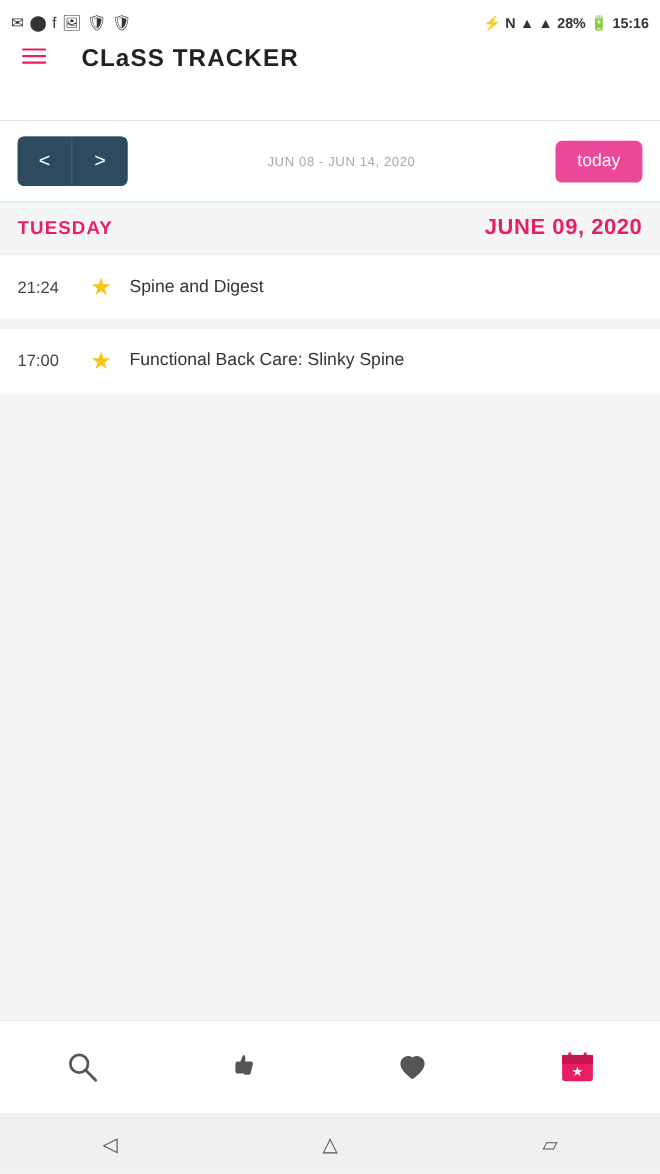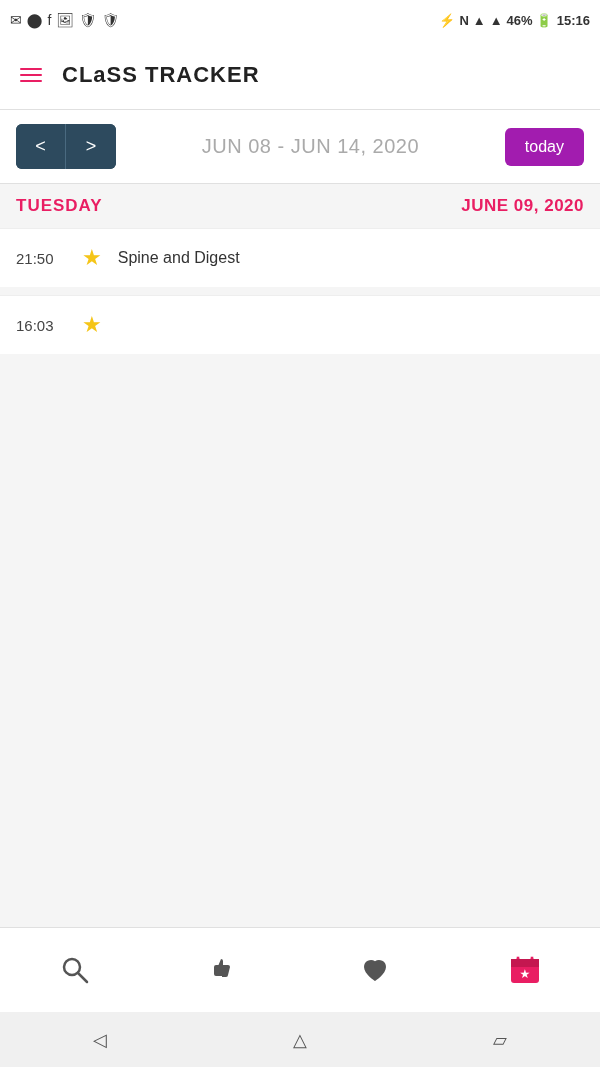--- a/index.html
+++ b/index.html
@@ -22,24 +22,24 @@
     .status-bar-left { display: flex; align-items: center; gap: 5px; }
     .status-bar-right { display: flex; align-items: center; gap: 4px; font-size: 13px; font-weight: bold; }
     .status-icon { font-size: 14px; }
 
     
     .header {
       width: 100%;
       height: 70px;
       background: #fff;
       display: flex;
-      align-items: center;
+      align-items: flex-start;
       padding: 0 16px;
       border-bottom: 1px solid #e0e0e0;
-      gap: 16px;
+      gap: 28px;
     }
     .hamburger-btn {
       display: flex;
       flex-direction: column;
       gap: 4px;
       cursor: pointer;
       padding: 4px;
     }
     .hamburger-line { width: 22px; height: 2px; background: #e91e63; border-radius: 2px; }
     .header-title {
@@ -79,26 +79,26 @@
       width: 50px;
       height: 45px;
       cursor: pointer;
       display: flex;
       align-items: center;
       justify-content: center;
     }
     .arrow-btn:first-child { border-right: 1px solid #4a6a80; }
     .week-label {
       color: #aaa;
-      font-size: 20px;
+      font-size: 12px;
       font-weight: 500;
       letter-spacing: 0.5px;
     }
     .today-btn {
-      background: #a21caf;
+      background: #ec4899;
       color: #fff;
       border: none;
       border-radius: 6px;
       padding: 10px 20px;
       font-size: 16px;
       cursor: pointer;
     }
 
     
     .day-section { background: #7dd3fc; margin-bottom: 8px; }
@@ -109,21 +109,21 @@
       padding: 12px 16px;
       background: #f5f5f5;
     }
     .day-name {
       font-size: 17px;
       font-weight: 900;
       color: #e91e63;
       letter-spacing: 1px;
     }
     .day-date {
-      font-size: 17px;
+      font-size: 20px;
       font-weight: 900;
       color: #e91e63;
       letter-spacing: 0.5px;
     }
     .class-row {
       display: flex;
       align-items: center;
       padding: 16px 16px;
       border-top: 1px solid #eee;
       background: #fff;
@@ -190,21 +190,21 @@
     <span class="status-icon">f</span>
     <span class="status-icon">🖼</span>
     <span class="status-icon">🛡</span>
     <span class="status-icon">🛡</span>
   </div>
   <div class="status-bar-right">
     <span>⚡</span>
     <span>N</span>
     <span>▲</span>
     <span>▲</span>
-    <span>46%</span>
+    <span>28%</span>
     <span>🔋</span>
     <span>15:16</span>
   </div>
 </div>
 
 <div class="header">
   <div class="hamburger-btn">
     <div class="hamburger-line"></div>
     <div class="hamburger-line"></div>
     <div class="hamburger-line"></div>
@@ -226,30 +226,31 @@
     <span class="week-label">JUN 08 - JUN 14, 2020</span>
     <button class="today-btn">today</button>
   </div>
 
   <div class="day-section">
     <div class="day-header">
       <span class="day-name">TUESDAY</span>
       <span class="day-date">JUNE 09, 2020</span>
     </div>
     <div class="class-row">
-      <span class="class-time">21:50</span>
+      <span class="class-time">21:24</span>
       <span class="star-icon">★</span>
       <span class="class-name">Spine and Digest</span>
     </div>
   </div>
 
   <div class="day-section">
     <div class="class-row">
-      <span class="class-time">16:03</span>
+      <span class="class-time">17:00</span>
       <span class="star-icon">★</span>
+      <span class="class-name">Functional Back Care: Slinky Spine</span>
     </div>
   </div>
 
   <div class="empty-area"></div>
 </div>
 
 <div class="bottom-nav">
   <div class="nav-item">
     <svg width="30" height="30" viewBox="0 0 30 30" fill="none">
       <circle cx="12" cy="12" r="8" stroke="#555" stroke-width="2.5" fill="none"></circle>

